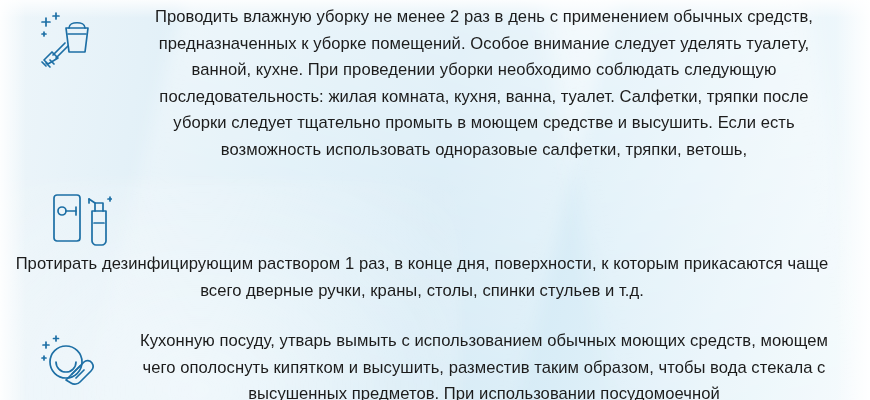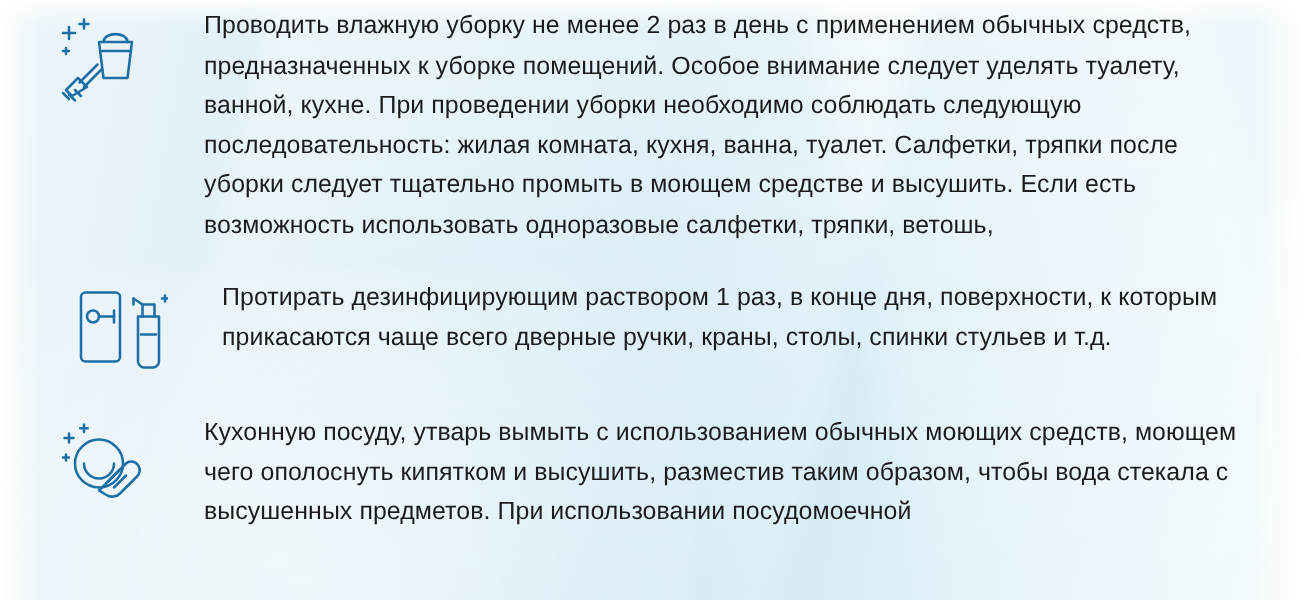--- a/index.html
+++ b/index.html
@@ -77,21 +77,21 @@
     z-index: 3;
     padding: 0;
   }
 
   .item {
     display: flex;
     align-items: flex-start;
     gap: 0px;
   }
   .item-1 { padding: 4px 0 0 0; }
-  .item-2 { padding: 22px 0 0 12px; }
+  .item-2 { padding: 22px 0 0 12px; flex-direction: column; }
   .item-3 { padding: 24px 0 0 0; }
 
   .icon-col {
     width: 136px;
     min-width: 136px;
     display: flex;
     justify-content: center;
     padding-top: 4px;
   }
   .icon-box {
@@ -104,21 +104,21 @@
   .text-col {
     flex: 1;
     padding-right: 38px;
   }
   .text-col p {
     margin: 0;
     color: #1c1c1c;
     font-size: 16.6px;
     line-height: 26.5px;
     letter-spacing: 0.05px;
-    text-align: left;
+    text-align: center;
   }
 </style>
 </head>
 <body>
 
 <div class="poster">
   <div class="sweep sweep-a"></div>
   <div class="sweep sweep-b"></div>
   <div class="sweep sweep-c"></div>
   <div class="edge-top"></div>

